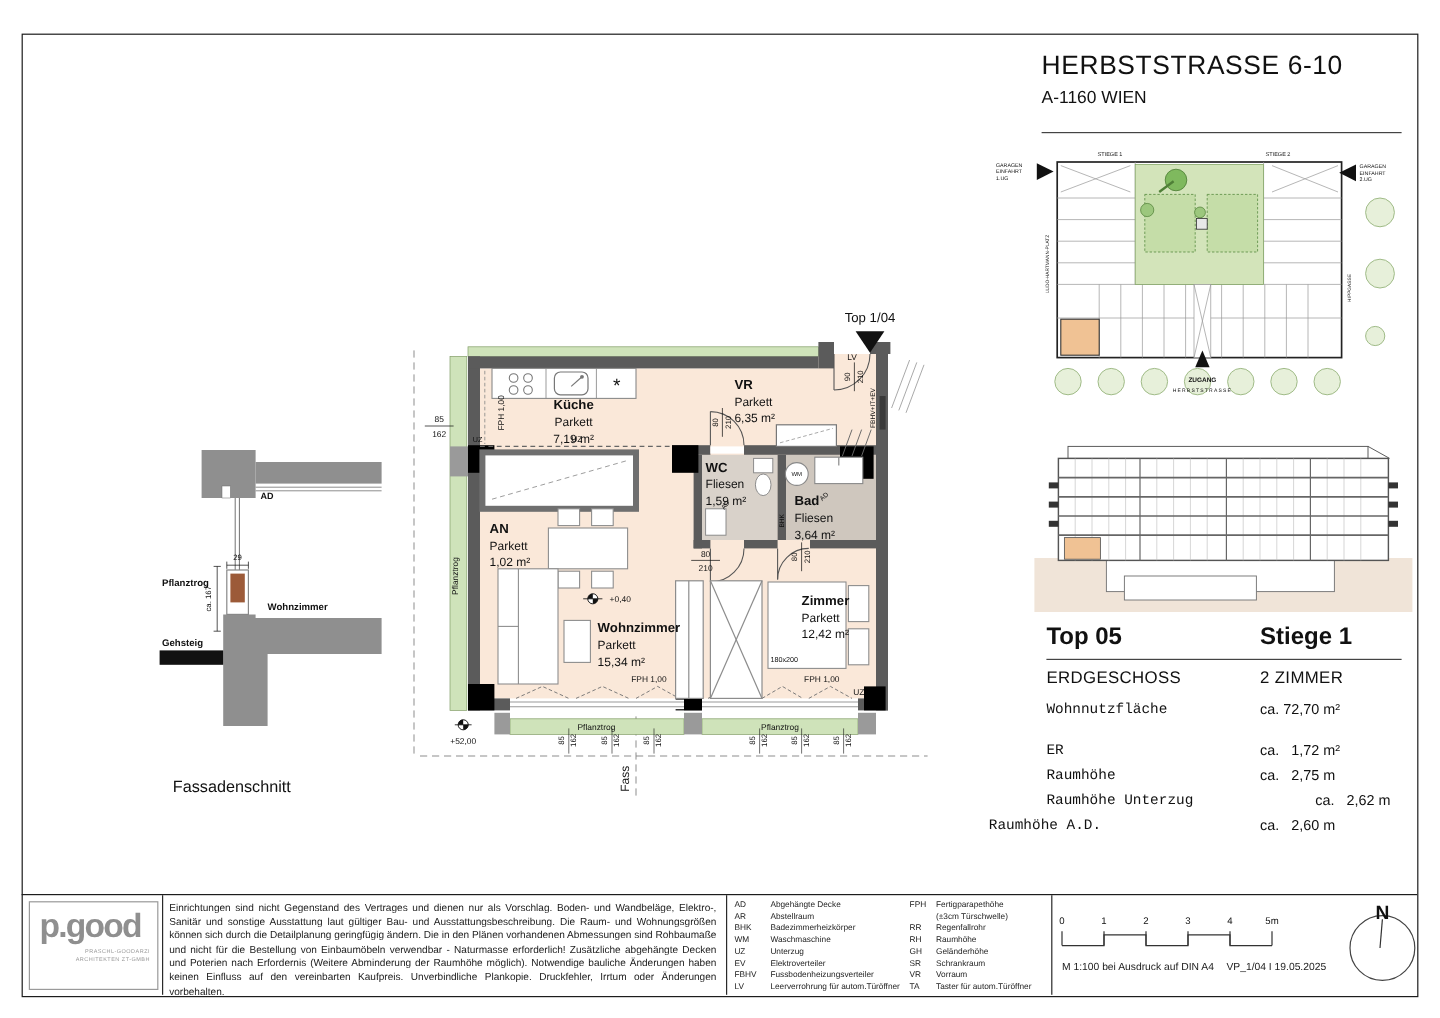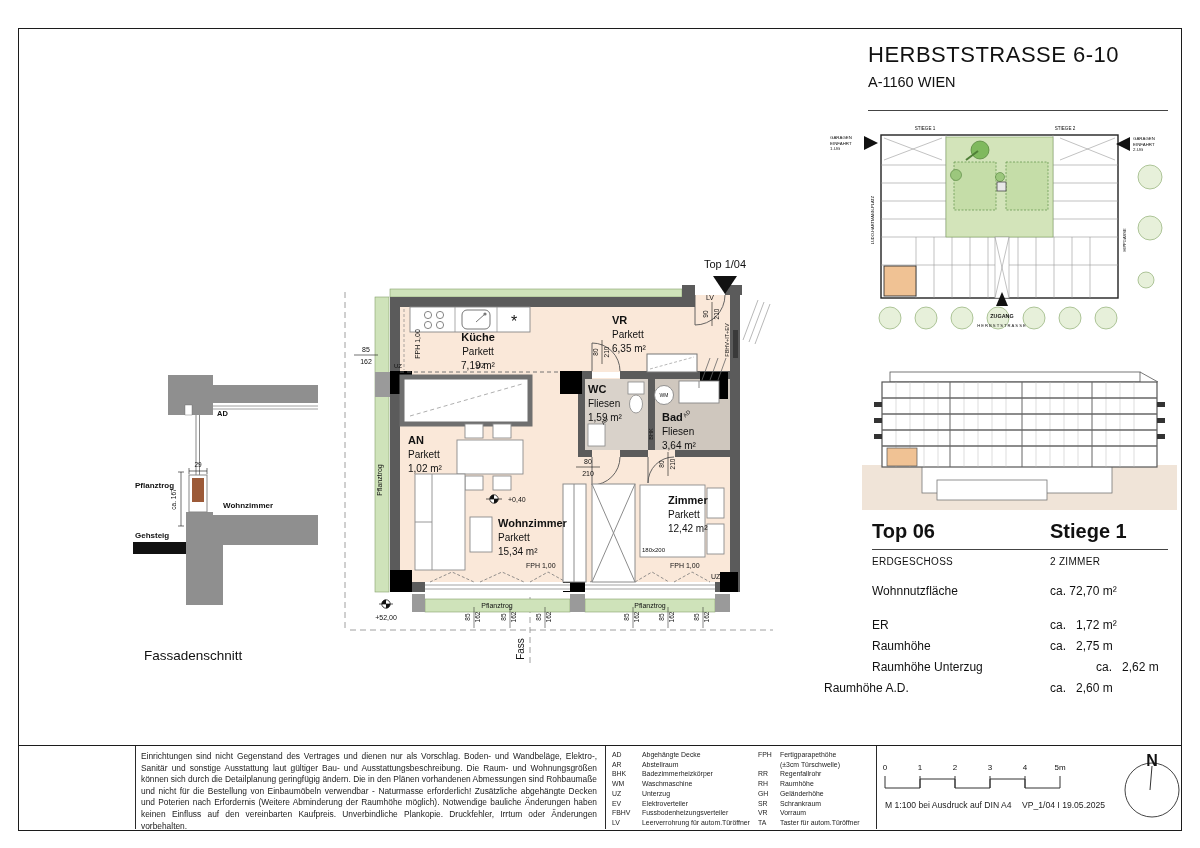--- a/index.html
+++ b/index.html
@@ -6,22 +6,22 @@
   .page{position:relative;width:1200px;height:848px;background:#fff;overflow:hidden;
         font-family:"Liberation Sans",sans-serif;color:#111;}
   .abs{position:absolute;}
   .frame{left:18px;top:28px;width:1162px;height:801px;border:1.5px solid #1c1c1c;}
   .footer-line{left:18px;top:745px;width:1163px;border-top:1.5px solid #1c1c1c;height:0;}
   .vsep{top:746px;height:83px;width:0;border-left:1px solid #2a2a2a;}
   .doc-title{left:868px;top:42px;font-size:22px;font-weight:normal;letter-spacing:.5px;}
   .doc-sub{left:868px;top:74px;font-size:14.5px;}
   .hline{border-top:1px solid #444;height:0;}
   .info-big{font-size:20px;font-weight:bold;}
-  .info-mid{font-size:10px;letter-spacing:.3px;}
-  .info-label{font-size:12px;}
+  .info-mid{font-size:14px;letter-spacing:.3px;}
+  .info-label{font-size:12px;font-family:Liberation Mono, monospace;}
   .info-value{font-size:12px;white-space:pre;}
   .caption{font-size:13.5px;}
   .logo-box{left:24px;top:751px;width:106px;height:72px;border:1px solid #9a9a9a;}
   .logo-word{position:absolute;left:8px;top:4px;font-size:28px;font-weight:bold;color:#8f8f8f;
              letter-spacing:-1.5px;}
   .logo-sub{position:absolute;right:6px;font-size:4.6px;color:#9a9a9a;letter-spacing:.4px;text-align:right;}
   .disclaimer{left:141px;top:751px;width:456px;font-size:8.4px;line-height:11.6px;text-align:justify;color:#1c1c1c;}
   .abbr-col{top:750px;font-size:6.9px;line-height:9.7px;color:#1c1c1c;}
   .abbr-row{display:flex;}
   .abbr-k{flex:none;}
@@ -155,21 +155,21 @@
           <rect x="12" y="50" width="8" height="5"></rect>
         <rect x="12" y="66" width="8" height="5"></rect>
         <rect x="295" y="34" width="8" height="5"></rect>
           <rect x="295" y="50" width="8" height="5"></rect>
         <rect x="295" y="66" width="8" height="5"></rect>
       </g>
     </g>
     <rect x="25" y="80" width="30" height="18" fill="#f0c294" stroke="#555" stroke-width="0.7"></rect>
   </svg>
 
-  <div class="abs info-big" style="left:872px;top:520px">Top  06</div>
+  <div class="abs info-big" style="left:872px;top:520px">Top  05</div>
   <div class="abs info-big" style="left:1050px;top:520px">Stiege 1</div>
   <div class="abs hline" style="left:872px;top:549px;width:296px;"></div>
   <div class="abs info-mid" style="left:872px;top:556px">ERDGESCHOSS</div>
   <div class="abs info-mid" style="left:1050px;top:556px">2 ZIMMER</div>
   <div class="abs info-label" style="left:872px;top:584px">Wohnnutzfläche</div>
   <div class="abs info-value" style="left:1050px;top:584px">ca. 72,70 m²</div>
   <div class="abs info-label" style="left:872px;top:618px">ER</div>
   <div class="abs info-value" style="left:1050px;top:618px">ca.   1,72 m²</div>
   <div class="abs info-label" style="left:872px;top:639px">Raumhöhe</div>
   <div class="abs info-value" style="left:1050px;top:639px">ca.   2,75 m</div>
@@ -484,20 +484,25 @@
       <text x="2" y="172">Gehsteig</text>
     </g>
   </svg>
   <div class="abs caption" style="left:144px;top:648px">Fassadenschnitt</div>
 
   <div class="abs footer-line"></div>
   <div class="abs vsep" style="left:135px"></div>
   <div class="abs vsep" style="left:605px"></div>
   <div class="abs vsep" style="left:876px"></div>
 
+  <div class="abs logo-box">
+    <div class="logo-word">p.good</div>
+    <div class="logo-sub" style="top:38px">PRASCHL-GOODARZI</div>
+    <div class="logo-sub" style="top:45px">ARCHITEKTEN ZT-GMBH</div>
+  </div>
 
   <div class="abs disclaimer">Einrichtungen sind nicht Gegenstand des Vertrages und dienen nur als Vorschlag. Boden- und Wandbeläge, Elektro-, Sanitär und sonstige Ausstattung laut gültiger Bau- und Ausstattungsbeschreibung. Die Raum- und Wohnungsgrößen können sich durch die Detailplanung geringfügig ändern. Die in den Plänen vorhandenen Abmessungen sind Rohbaumaße und nicht für die Bestellung von Einbaumöbeln verwendbar - Naturmasse erforderlich! Zusätzliche abgehängte Decken und Poterien nach Erfordernis (Weitere Abminderung der Raumhöhe möglich). Notwendige bauliche Änderungen haben keinen Einfluss auf den vereinbarten Kaufpreis. Unverbindliche Plankopie. Druckfehler, Irrtum oder Änderungen vorbehalten.</div>
 
   <div class="abs abbr-col" style="left:612px;width:240px">
     <div class="abbr-row">
         <span class="abbr-k" style="width:30px">AD</span>
         <span>Abgehängte Decke</span>
       </div>
     <div class="abbr-row">
         <span class="abbr-k" style="width:30px">AR</span>

